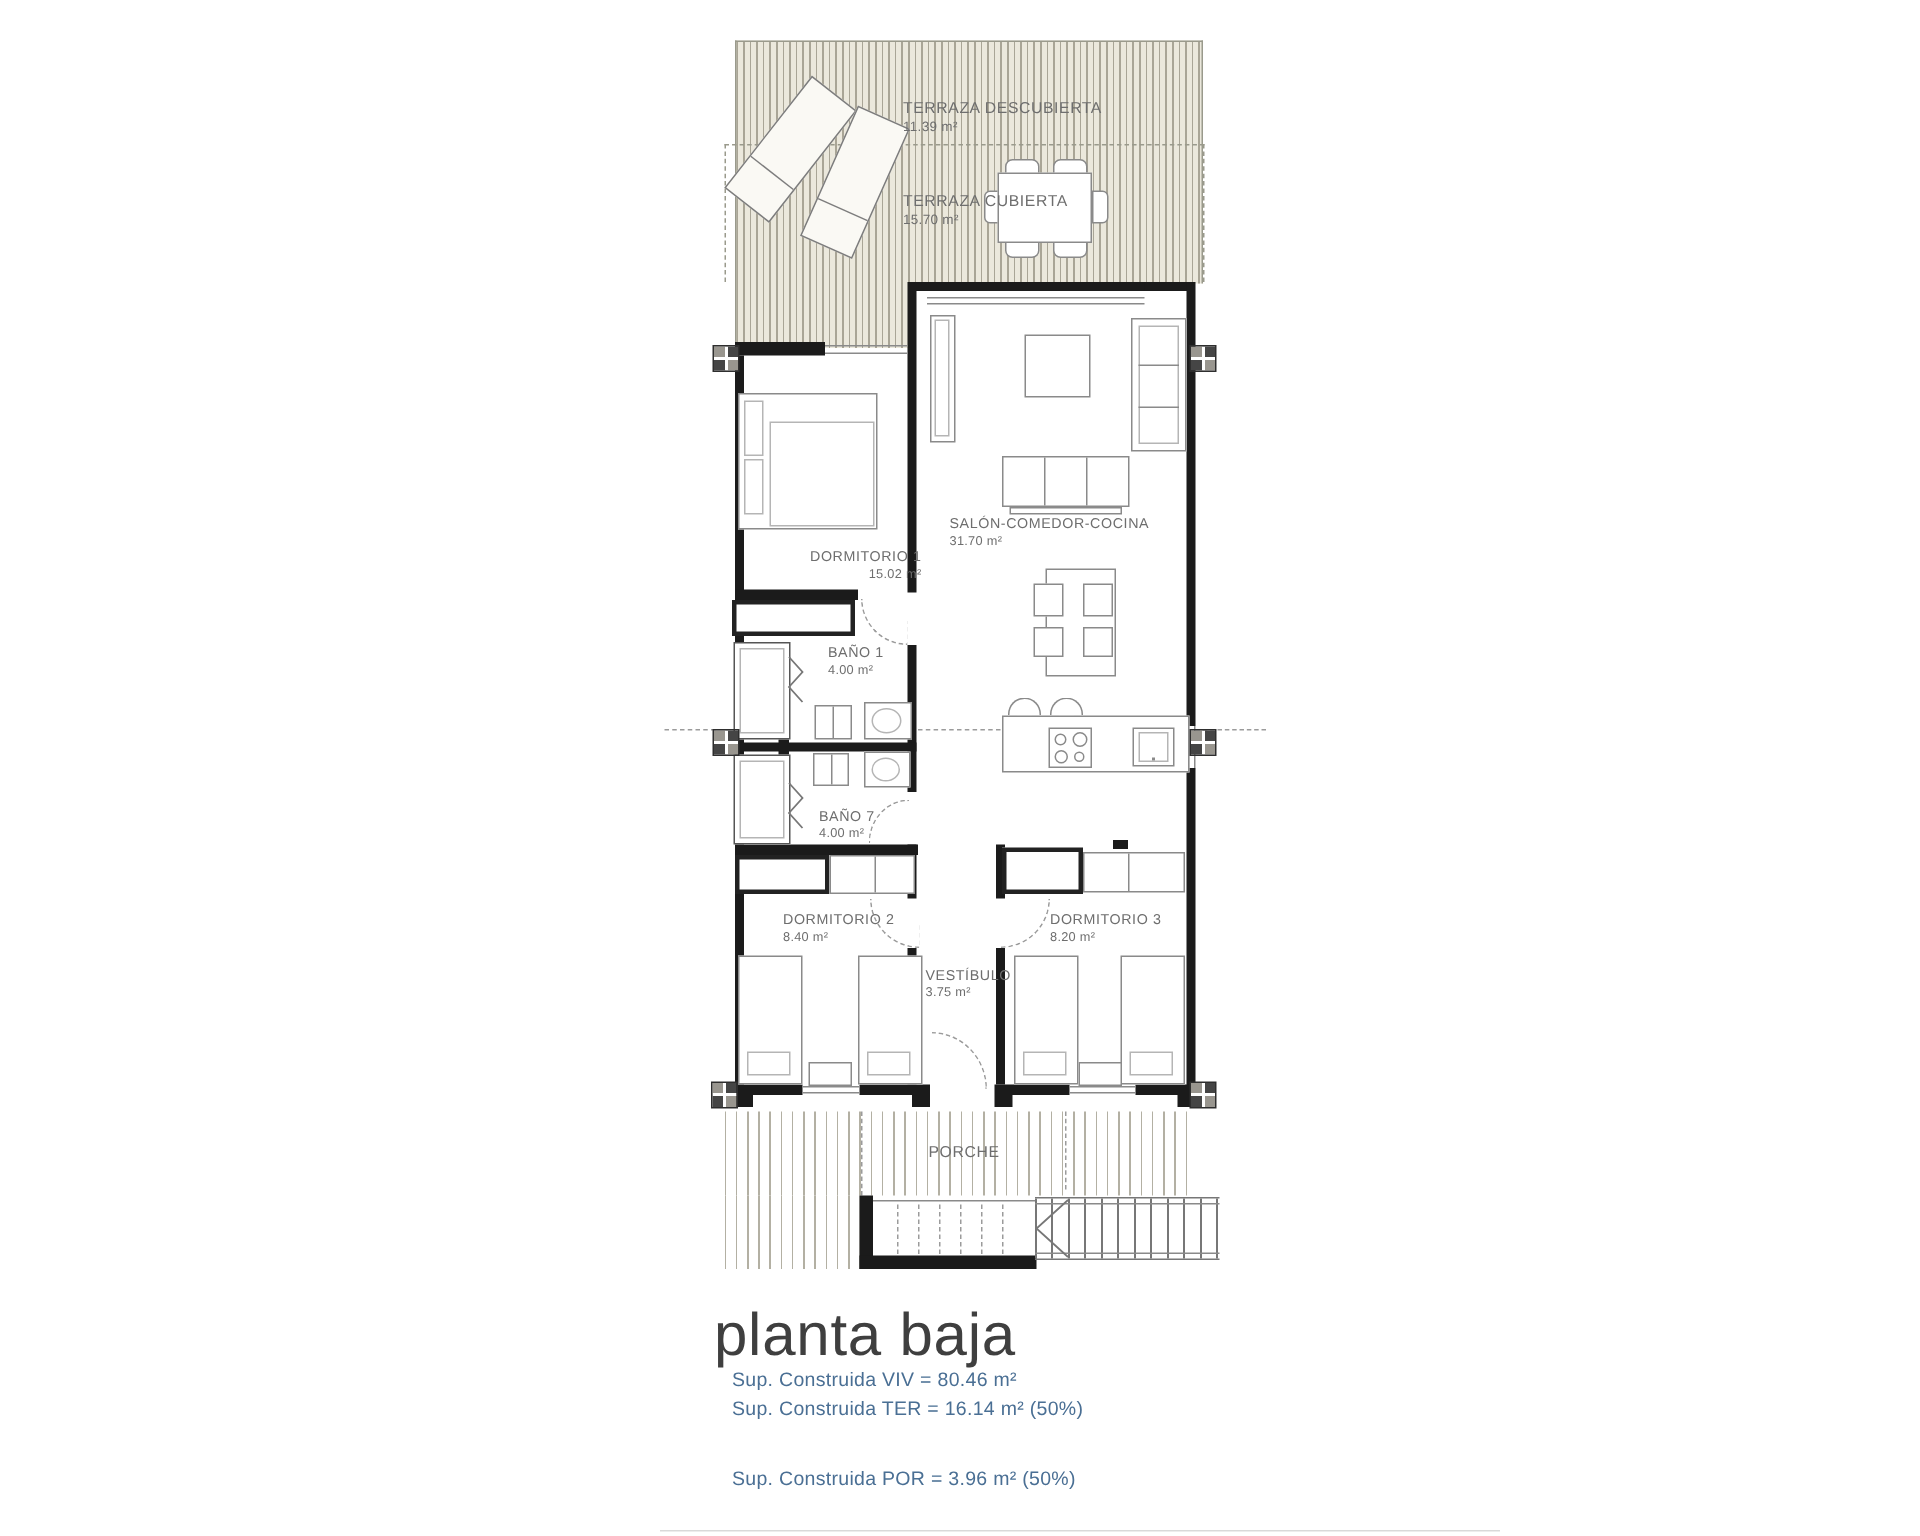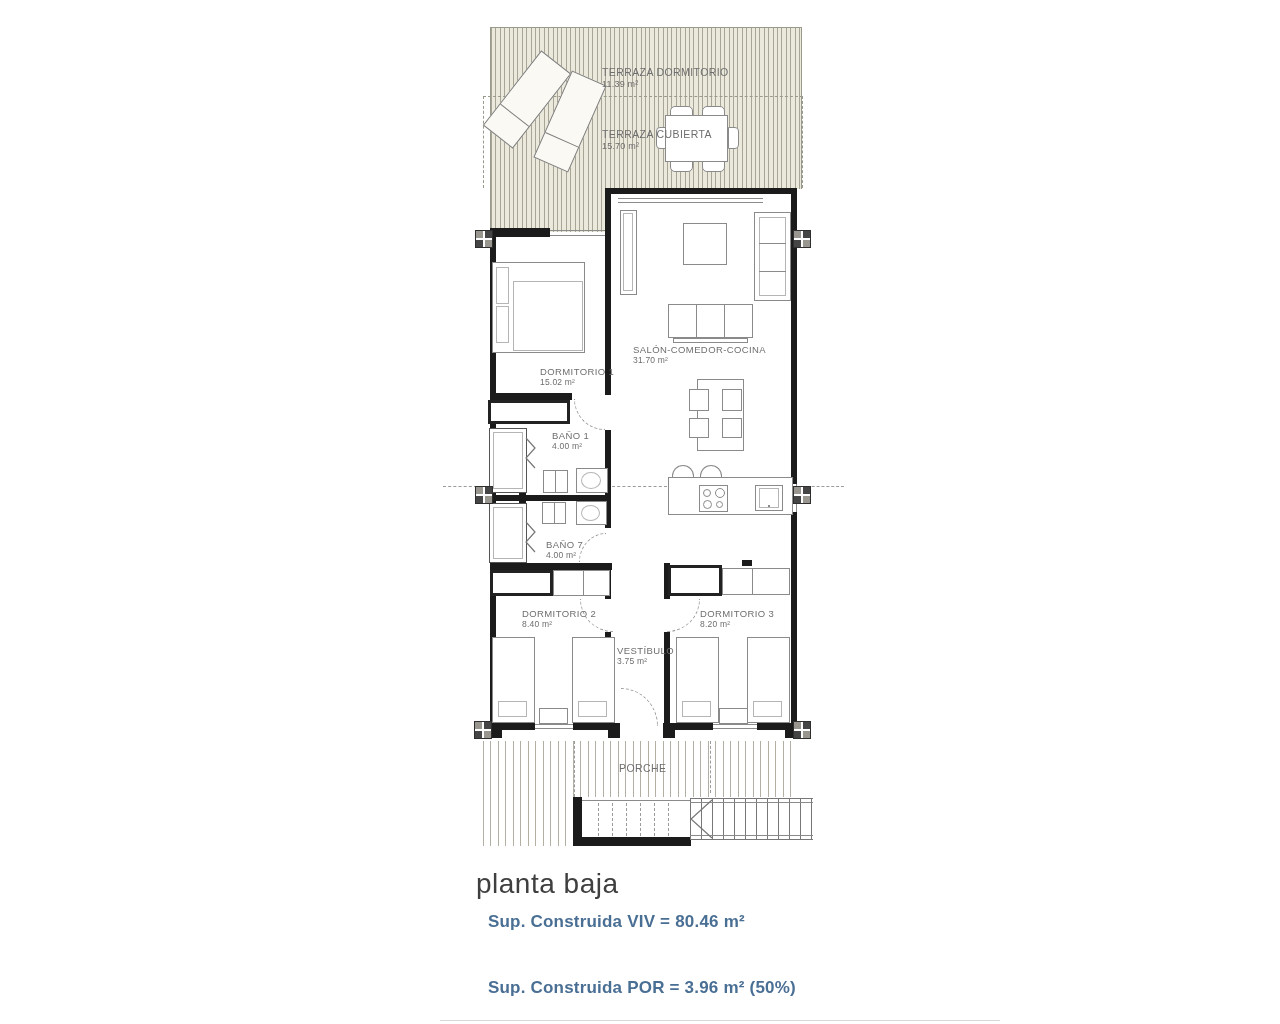--- a/index.html
+++ b/index.html
@@ -42,22 +42,22 @@
   .stool{position:absolute;border:1px solid #8a8a8a;border-bottom:none;background:#fff;
      border-radius:11px 11px 0 0;box-sizing:border-box;}
   .burner{position:absolute;border:1px solid #8a8a8a;border-radius:50%;box-sizing:border-box;}
   .stair-r{position:absolute;border-top:1px solid #777;border-bottom:1px solid #777;
      background-image:repeating-linear-gradient(90deg,#777 0 1px,transparent 1px 11px);box-sizing:border-box;}
   
   .rl{position:absolute;color:#6e6e6e;font-size:9.5px;line-height:11px;letter-spacing:.4px;white-space:nowrap;}
   .rl .ar{font-size:8.5px;letter-spacing:.2px;}
   .rl.big{font-size:10.5px;line-height:12px;}
   .rl.big .ar{font-size:9px;}
-  .title{position:absolute;font-size:28px;color:#3f3f3f;letter-spacing:.5px;}
-  .sup{position:absolute;font-size:17px;letter-spacing:.2px;white-space:nowrap;font-weight:bold;}
+  .title{position:absolute;font-size:40px;color:#3f3f3f;letter-spacing:.5px;}
+  .sup{position:absolute;font-size:13px;letter-spacing:.2px;white-space:nowrap;}
 </style>
 </head>
 <body>
 
 <div id="canvas">
 
   <div class="hatch-terrace" style="left:490px;top:27px;width:310px;height:161px;"></div>
   <div class="hatch-terrace2" style="left:490px;top:188px;width:115px;height:44px;"></div>
   <div class="dashbox" style="left:483px;top:96px;width:320px;height:92px;"></div>
 
@@ -228,32 +228,32 @@
   <div class="w" style="left:573px;top:837px;width:118px;height:9px;"></div>
   <div class="stair-r" style="left:690px;top:798px;width:123px;height:42px;">
     <div class="ln" style="left:0;top:3px;width:123px;height:1px;"></div>
     <div class="ln" style="left:0;top:36px;width:123px;height:1px;"></div>
   </div>
   <svg class="abs" style="left:688px;top:798px;" width="26" height="42">
       <polyline points="24,2 3,21 24,40" fill="none" stroke="#777" stroke-width="1.2"></polyline>
     </svg>
 
   <div class="rl big" style="left:602px;top:66px;">
-    <div>TERRAZA DORMITORIO</div>
+    <div>TERRAZA DESCUBIERTA</div>
     <div class="ar">11.39 m²</div>
   </div>
   <div class="rl big" style="left:602px;top:128px;">
     <div>TERRAZA CUBIERTA</div>
     <div class="ar">15.70 m²</div>
   </div>
   <div class="rl" style="left:633px;top:344px;">
     <div>SALÓN-COMEDOR-COCINA</div>
     <div class="ar">31.70 m²</div>
   </div>
-  <div class="rl" style="left:540px;top:366px;">
+  <div class="rl" style="left:540px;top:366px;text-align:right;">
     <div>DORMITORIO 1</div>
     <div class="ar">15.02 m²</div>
   </div>
   <div class="rl" style="left:552px;top:430px;">
     <div>BAÑO 1</div>
     <div class="ar">4.00 m²</div>
   </div>
   <div class="rl" style="left:546px;top:539px;">
     <div>BAÑO 7</div>
     <div class="ar">4.00 m²</div>
@@ -269,16 +269,17 @@
   <div class="rl" style="left:617px;top:645px;">
     <div>VESTÍBULO</div>
     <div class="ar">3.75 m²</div>
   </div>
   <div class="rl big" style="left:619px;top:762px;">
     <div>PORCHE</div>
   </div>
 
   <div class="title" style="left:476px;top:868px;">planta baja</div>
   <div class="sup" style="left:488px;top:912px;color:#4a6f94;">Sup. Construida VIV = 80.46 m²</div>
+  <div class="sup" style="left:488px;top:931px;color:#4a6f94;">Sup. Construida TER = 16.14 m² (50%)</div>
   <div class="sup" style="left:488px;top:950px;color:#4a6f94;margin-top:28px;">Sup. Construida POR = 3.96 m² (50%)</div>
   <div class="lnl" style="left:440px;top:1020px;width:560px;height:1px;background:#d9d9d9;"></div>
 
 </div>
 
 </body></html>

